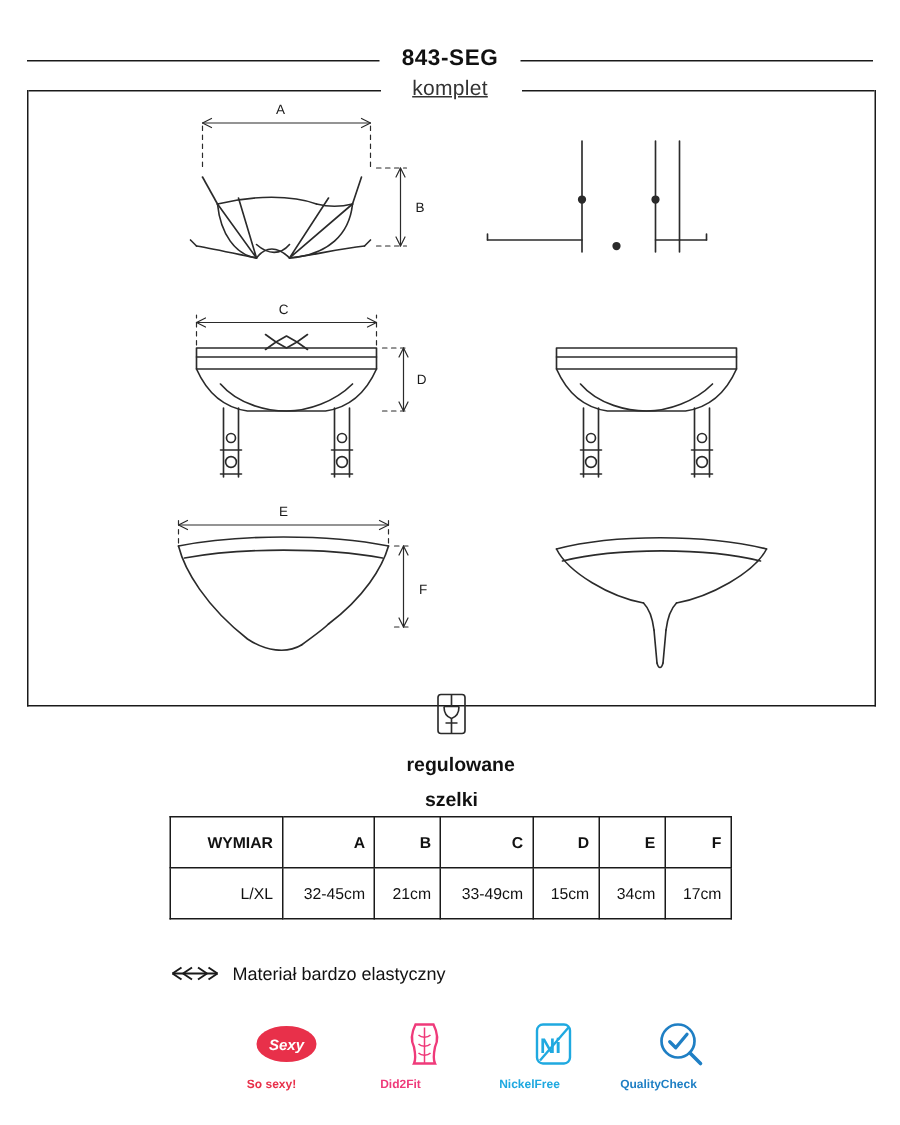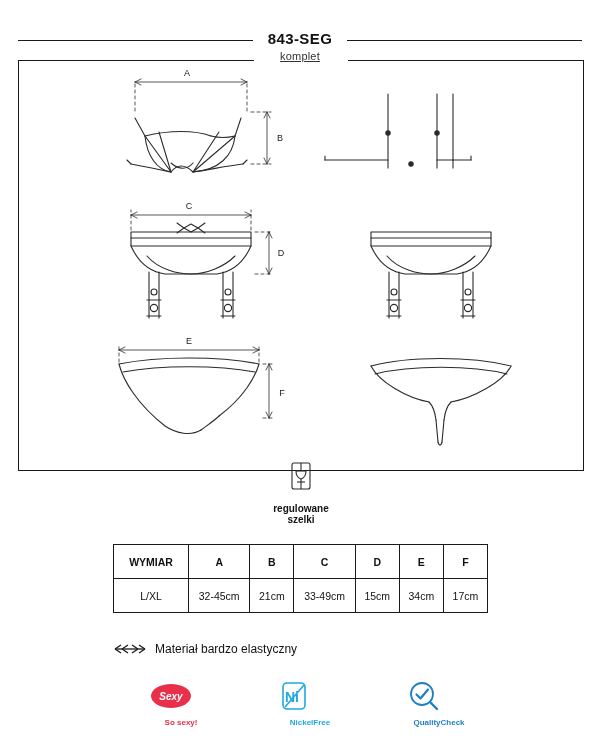--- a/index.html
+++ b/index.html
@@ -15,21 +15,21 @@
 
   
   .header{
     position:absolute;top:30px;left:0;width:600px;
     text-align:center;
   }
   .title{
     font-size:15px;font-weight:bold;letter-spacing:.4px;color:#111;
   }
   .subtitle{
-    font-size:11px;color:#333;margin-top:3px;letter-spacing:.2px;text-decoration:underline;
+    font-size:14px;color:#333;margin-top:3px;letter-spacing:.2px;text-decoration:underline;
   }
   .rule-left,.rule-right{
     position:absolute;top:40px;height:1px;background:#1a1a1a;
   }
   .rule-left{left:18px;width:235px;}
   .rule-right{left:347px;width:235px;}
 
   
   .frame{
     position:absolute;left:18px;top:60px;
@@ -43,36 +43,36 @@
   .frame:before{left:0;width:235px;}
   .frame:after{right:0;width:235px;}
 
   .svg-main{position:absolute;left:0;top:0;}
 
   
   .straps{
     position:absolute;left:271px;top:462px;width:60px;text-align:center;
   }
   .straps-label{
-    font-size:10px;font-weight:bold;line-height:11px;margin-top:3px;color:#111;
+    font-size:13px;font-weight:bold;line-height:11px;margin-top:3px;color:#111;
   }
 
   
   .table-wrap{
     position:absolute;left:113px;top:544px;width:375px;
   }
   table.size{
     border-collapse:collapse;width:375px;
     font-size:10.5px;color:#111;
   }
   table.size th,table.size td{
     border:1px solid #1a1a1a;
     height:33px;
     padding:0 6px;
-    text-align:center;
+    text-align:right;
     font-weight:normal;
     white-space:nowrap;
   }
   table.size thead th{
     font-weight:bold;
   }
   table.size th.col-label{width:62px;}
   table.size td.row-label{font-weight:normal;}
   table.size tbody td:first-child{width:62px;}
 
@@ -82,21 +82,21 @@
     display:flex;align-items:center;gap:8px;
     font-size:12px;color:#111;
   }
 
   
   .badges{
     position:absolute;left:150px;top:678px;width:320px;
     display:flex;justify-content:space-between;align-items:flex-start;
   }
   .badge{width:62px;text-align:center;}
-  .badge-ico{height:36px;display:flex;align-items:center;justify-content:flex-start;}
+  .badge-ico{height:36px;display:flex;align-items:center;justify-content:flex-end;}
   .badge-label{
     font-size:8px;font-weight:bold;margin-top:4px;color:#111;
   }
   .c-red{color:#e8304a;}
   .c-pink{color:#ef3a7a;}
   .c-mag{color:#d9177e;}
   .c-blue{color:#1fa9e0;}
   .c-blue2{color:#1f7fc4;}
 </style>
 </head>
@@ -282,21 +282,21 @@
       <g fill="none" stroke="#2b2b2b" stroke-width="1.1">
         <rect x="5" y="1" width="18" height="26" rx="2"></rect>
         <path d="M14,1 L14,9"></path>
         <path d="M9,9 L19,9"></path>
         <path d="M9,9 C9,14 11,16 14,17 C17,16 19,14 19,9"></path>
         <path d="M10,20 L18,20"></path>
         <path d="M14,17 L14,27"></path>
       </g>
     </svg>
     <div class="straps-label">regulowane</div>
-    <div class="straps-label" style="margin-top:0">szelki</div>
+    <div class="straps-label" style="margin-top:12px">szelki</div>
   </div>
 
   <div class="table-wrap">
     <table class="size">
       <thead>
         <tr>
           <th class="col-label">WYMIAR</th>
           <th>A</th>
           <th>B</th>
           <th>C</th>
@@ -337,20 +337,34 @@
     <div class="badge">
       <div class="badge-ico">
         <svg width="42" height="28" viewBox="0 0 42 28">
           <ellipse cx="21" cy="14" rx="20" ry="12" fill="#e8304a"></ellipse>
           <text x="21" y="18" font-size="10" font-style="italic" font-weight="bold" fill="#fff" text-anchor="middle" font-family="Liberation Sans, sans-serif">Sexy</text>
         </svg>
       </div>
       <div class="badge-label c-red">So sexy!</div>
     </div>
 
+    <div class="badge">
+      <div class="badge-ico">
+        <svg width="30" height="32" viewBox="0 0 30 32">
+          <g fill="none" stroke="#ef3a7a" stroke-width="1.6">
+            <path d="M9,3 C6,9 6,14 8,18 C9,23 9,27 8,29 L22,29 C21,27 21,23 22,18 C24,14 24,9 21,3 Z"></path>
+            <path d="M15,5 L15,29" stroke-width="1"></path>
+            <path d="M11,10 C13,12 17,12 19,10" stroke-width="1"></path>
+            <path d="M11,16 C13,18 17,18 19,16" stroke-width="1"></path>
+            <path d="M11,22 C13,24 17,24 19,22" stroke-width="1"></path>
+          </g>
+        </svg>
+      </div>
+      <div class="badge-label c-pink">Did2Fit</div>
+    </div>
 
 
     <div class="badge">
       <div class="badge-ico">
         <svg width="30" height="32" viewBox="0 0 30 32">
           <rect x="4" y="3" width="22" height="26" rx="4" fill="none" stroke="#1fa9e0" stroke-width="1.6"></rect>
           <text x="13" y="22" font-size="14" font-weight="bold" fill="#1fa9e0" text-anchor="middle" font-family="Liberation Sans, sans-serif">Ni</text>
           <path d="M6,27 L25,5" stroke="#1fa9e0" stroke-width="1.6"></path>
         </svg>
       </div>

